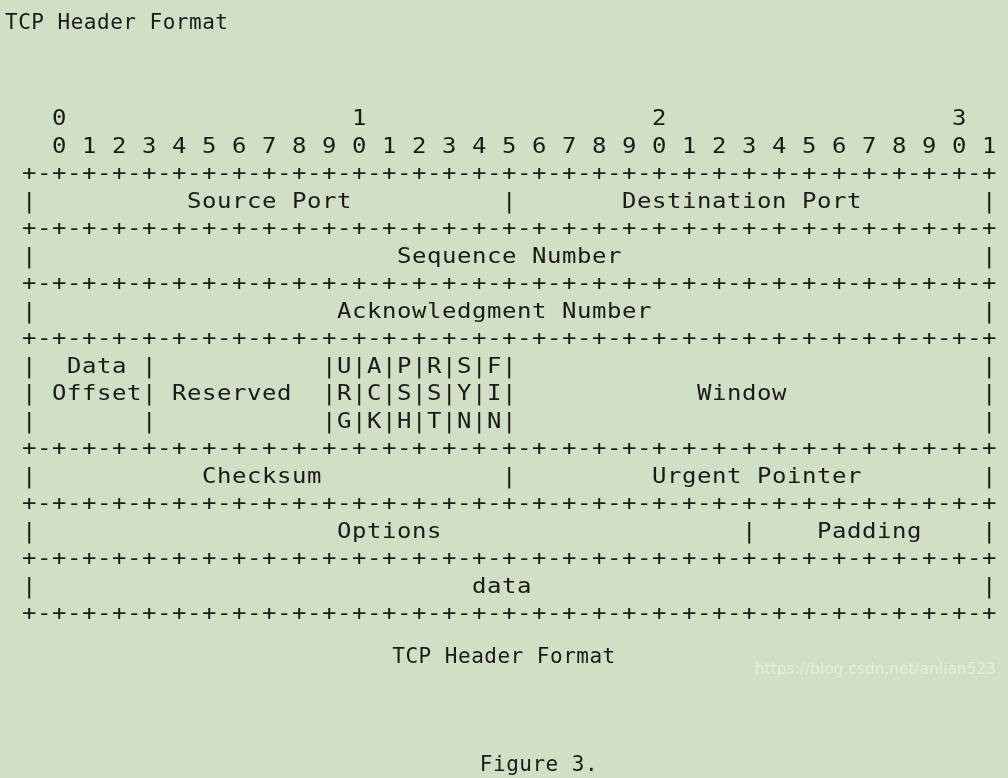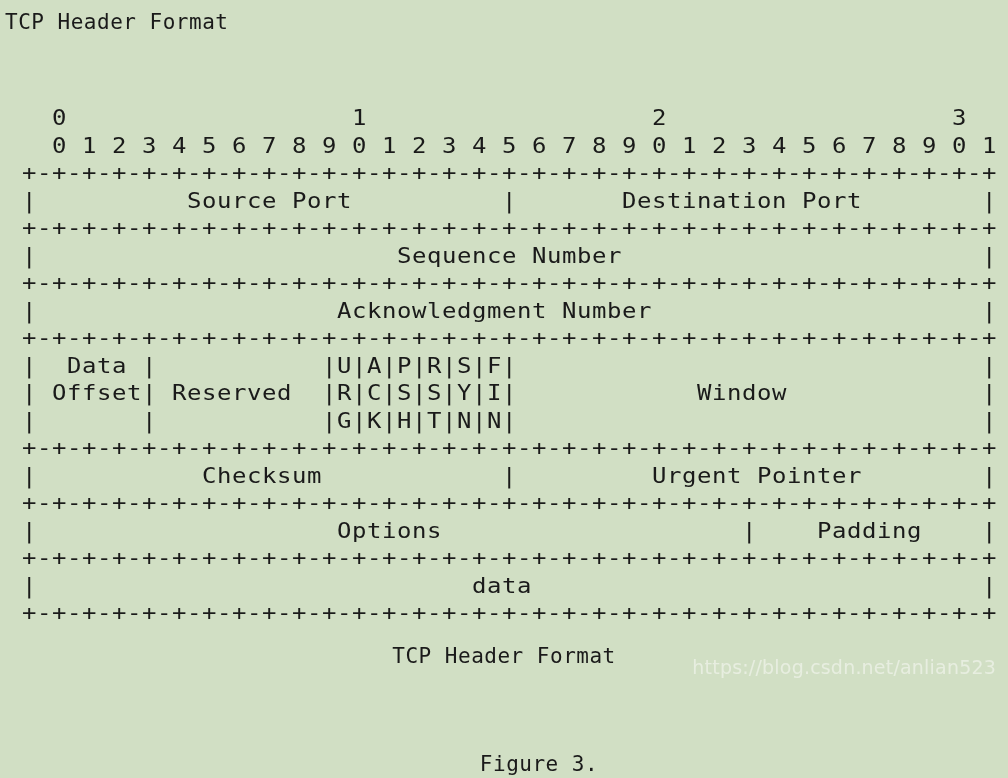--- a/index.html
+++ b/index.html
@@ -65,21 +65,21 @@
   .caption-figure-title { top: 643px; }
   .caption-note        { top: 698px; }
   .caption-figure-num  { top: 751px; padding-left: 35px; }
 
   
   .watermark {
     position: absolute;
     right: 12px;
     bottom: 6px;
     font-family: "DejaVu Sans", "Liberation Sans", sans-serif;
-    font-size: 19px;
+    font-size: 15px;
     letter-spacing: 0.2px;
     color: #e9efe2;
     opacity: 0.95;
     white-space: pre;
     user-select: none;
   }
 </style>
 </head>
 <body>
 

